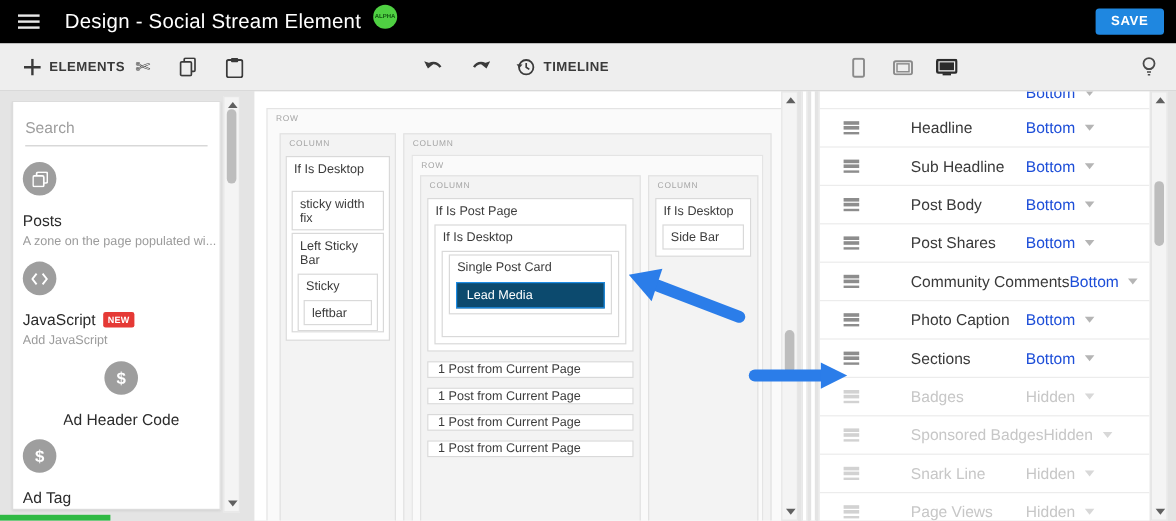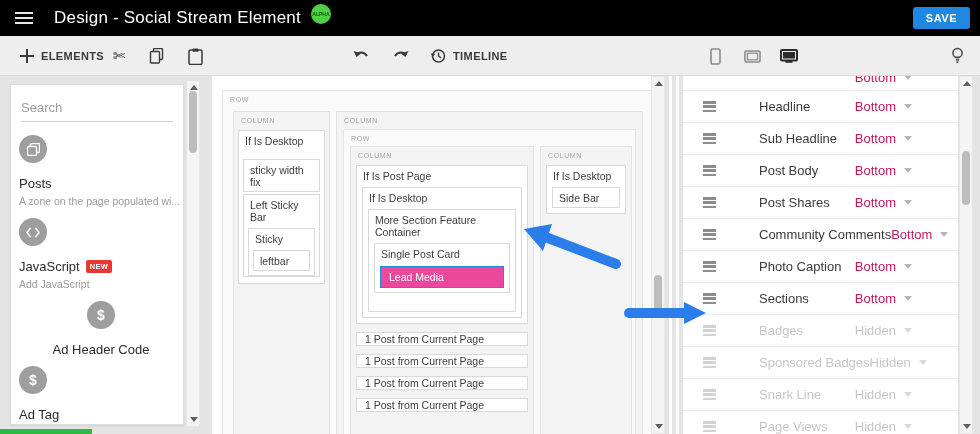--- a/index.html
+++ b/index.html
@@ -56,36 +56,36 @@
   .col1 { left:10px; top:20px; width:97px; height:372px; }
   .col2 { left:113px; top:20px; width:307px; height:372px; }
   .ifdesk1 { margin:3px 4px 0 4px; padding-bottom:6px; }
   .nest { margin:2px 4px 0 4px; }
   .leftbar-box { margin:2px 4px 4px 4px; }
   .swf { margin:9px 4px 0 4px; }
   .irow-box { margin:2px 6px 0 6px; background:#fafafa; border:1px solid #e4e4e4; height:346px; position:relative; }
   .colA { left:6px; top:16px; width:184px; height:322px; }
   .colB { left:196px; top:16px; width:92px; height:322px; }
   .postpage { margin:3px 5px 0 5px; padding-bottom:5px; }
-  .leadmedia { margin:3px 5px 4px 5px; background:#ec4899; color:#fff; font-size:10.5px; padding:4px 8px; border:1px solid #1d8ce4; }
+  .leadmedia { margin:3px 5px 4px 5px; background:#0c4a6e; color:#fff; font-size:10.5px; padding:4px 8px; border:1px solid #1d8ce4; }
   .postitem { margin:8px 5px 0 5px; padding:0 8px; background:#fff; border:1px solid #d9d9d9; font-size:10.5px; color:#3c3c3c; }
   .sidebar-tree { margin:3px 5px 0 5px; padding-bottom:5px; }
 
   
   .inspector { position:absolute; left:668px; top:76px; width:290px; height:358px; z-index:4; }
   .edge-stripe { position:absolute; top:0; height:358px; width:5px; background:#fff; border:1px solid #e3e3e3; border-top:none; border-bottom:none; }
   .ipanel { position:absolute; left:14px; top:0; width:276px; height:358px; background:#fff; border-left:1px solid #e3e3e3; overflow:hidden; }
   .irow { height:32px; display:flex; align-items:center; border-bottom:1px solid #ececec; cursor:pointer; }
   .irow.partial { height:15px; overflow:hidden; }
   .irow.partial .ipos { margin-top:-12px; }
   .handle { width:13px; height:11px; margin-left:20px; display:flex; flex-direction:column; justify-content:space-between; cursor:grab; flex-shrink:0; }
   .handle i { display:block; height:2.5px; background:#8d8d8d; }
   .ilabel { font-size:13px; color:#3a3a3a; margin-left:43px; white-space:nowrap; }
   .ipos { margin-left:auto; margin-right:46px; display:flex; align-items:center; gap:8px; cursor:pointer; }
-  .ipos .pval { font-size:13px; color:#be185d; }
+  .ipos .pval { font-size:13px; color:#1d4ed8; }
   .caret { width:0; height:0; border-left:4.5px solid transparent; border-right:4.5px solid transparent; border-top:5px solid #b5b5b5; }
   .irow.muted .ilabel, .irow.muted .ipos .pval { color:#c7c7c7; }
   .irow.muted .handle i { background:#d2d2d2; }
   .irow.muted .caret { border-top-color:#d8d8d8; }
 
   
   .overlay { position:absolute; left:0; top:0; width:980px; height:434px; pointer-events:none; z-index:60; }
 
   .green-strip { position:absolute; left:0; top:429px; width:92px; height:5px; z-index:7; }
 </style>
@@ -316,21 +316,20 @@
       <div class="irow-box">
         <div class="zone-label">ROW</div>
 
         <div class="col-box colA">
           <div class="zone-label">COLUMN</div>
           <div class="wbox postpage">
             <div class="t">If Is Post Page</div>
             <div class="wbox nest" style="margin:2px 5px 0 5px;">
               <div class="t">If Is Desktop</div>
               <div class="wbox nest" style="margin:2px 5px 5px 5px;">
-                <div class="t">More Section Feature Container</div>
                 <div class="wbox nest" style="margin:2px 5px 18px 5px;">
                   <div class="t">Single Post Card</div>
                   <div class="leadmedia">Lead Media</div>
                 </div>
               </div>
             </div>
           </div>
           <div class="postitem">1 Post from Current Page</div>
           <div class="postitem">1 Post from Current Page</div>
           <div class="postitem">1 Post from Current Page</div>

